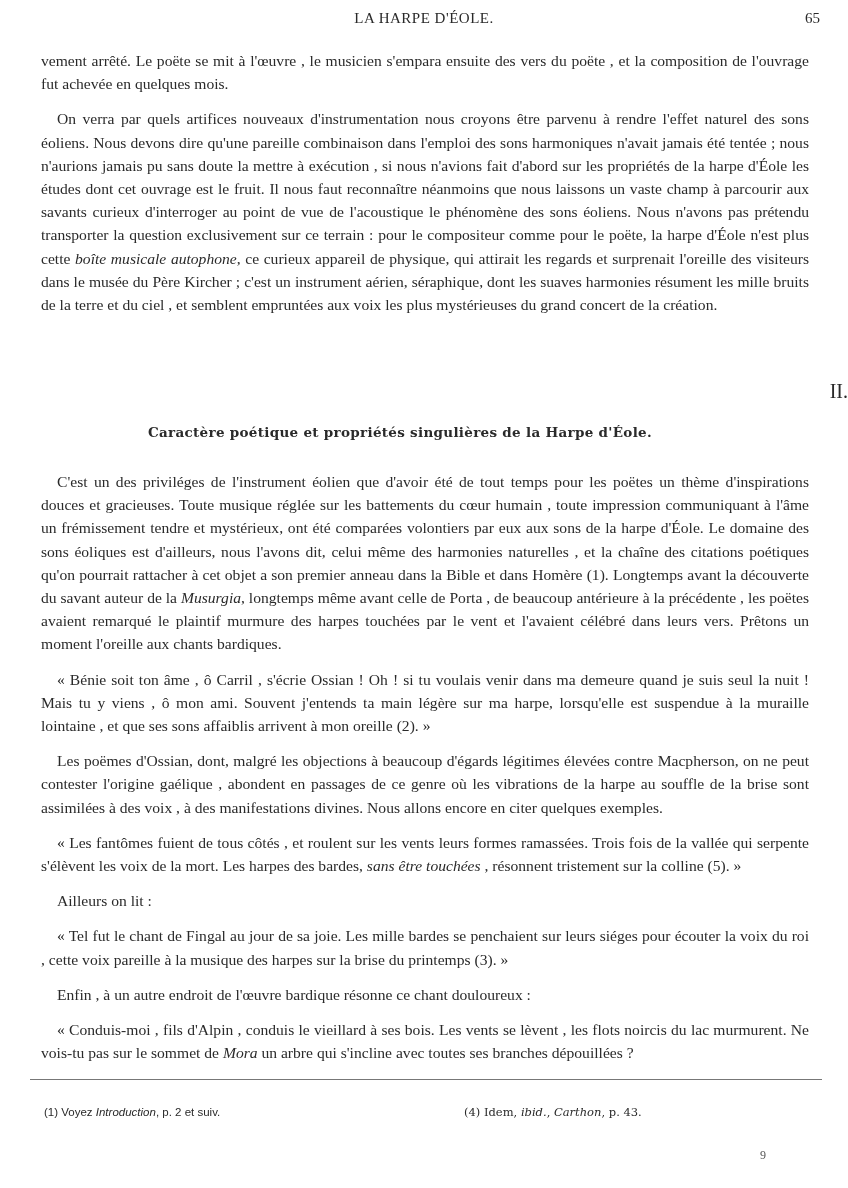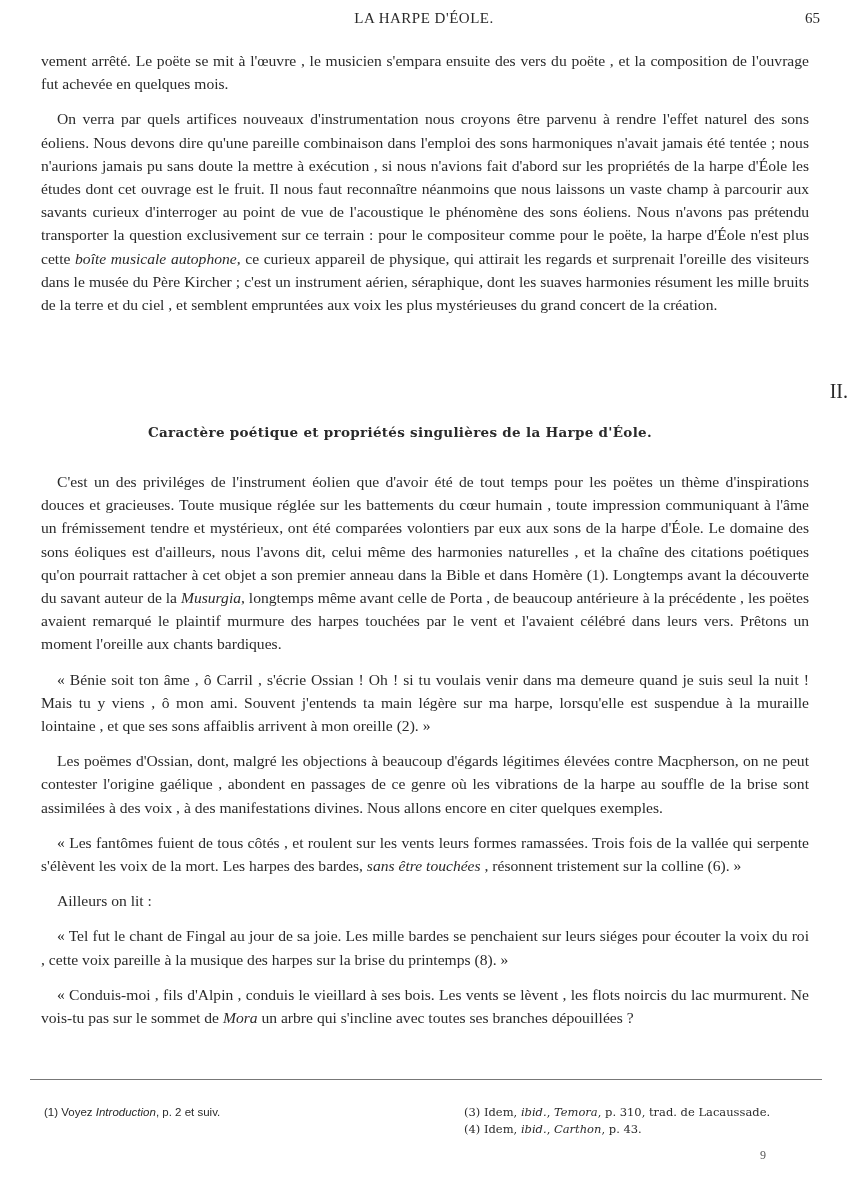--- a/index.html
+++ b/index.html
@@ -70,30 +70,30 @@
       <p><span>On verra par quels artifices nouveaux d'instrumentation nous croyons être parvenu à rendre l'effet naturel des sons éoliens. Nous devons dire qu'une pareille combinaison dans l'emploi des sons harmoniques n'avait jamais été tentée ; nous n'aurions jamais pu sans doute la mettre à exécution , si nous n'avions fait d'abord sur les propriétés de la harpe d'Éole les études dont cet ouvrage est le fruit. Il nous faut reconnaître néanmoins que nous laissons un vaste champ à parcourir aux savants curieux d'interroger au point de vue de l'acoustique le phénomène des sons éoliens. Nous n'avons pas prétendu transporter la question exclusivement sur ce terrain : pour le compositeur comme pour le poëte, la harpe d'Éole n'est plus cette </span><i>boîte musicale autophone</i><span>, ce curieux appareil de physique, qui attirait les regards et surprenait l'oreille des visiteurs dans le musée du Père Kircher ; c'est un instrument aérien, séraphique, dont les suaves harmonies résument les mille bruits de la terre et du ciel , et semblent empruntées aux voix les plus mystérieuses du grand concert de la création.</span></p>
     </div>
 
   <div class="section-numeral">II.</div>
   <div class="section-title">Caractère poétique et propriétés singulières de la Harpe d'Éole.</div>
 
   <div class="body-text block2">
       <p><span>C'est un des priviléges de l'instrument éolien que d'avoir été de tout temps pour les poëtes un thème d'inspirations douces et gracieuses. Toute musique réglée sur les battements du cœur humain , toute impression communiquant à l'âme un frémissement tendre et mystérieux, ont été comparées volontiers par eux aux sons de la harpe d'Éole. Le domaine des sons éoliques est d'ailleurs, nous l'avons dit, celui même des harmonies naturelles , et la chaîne des citations poétiques qu'on pourrait rattacher à cet objet a son premier anneau dans la Bible et dans Homère (1). Longtemps avant la découverte du savant auteur de la </span><i>Musurgia</i><span>, longtemps même avant celle de Porta , de beaucoup antérieure à la précédente , les poëtes avaient remarqué le plaintif murmure des harpes touchées par le vent et l'avaient célébré dans leurs vers. Prêtons un moment l'oreille aux chants bardiques.</span></p>
       <p><span>« Bénie soit ton âme , ô Carril , s'écrie Ossian ! Oh ! si tu voulais venir dans ma demeure quand je suis seul la nuit ! Mais tu y viens , ô mon ami. Souvent j'entends ta main légère sur ma harpe, lorsqu'elle est suspendue à la muraille lointaine , et que ses sons affaiblis arrivent à mon oreille (2). »</span></p>
       <p><span>Les poëmes d'Ossian, dont, malgré les objections à beaucoup d'égards légitimes élevées contre Macpherson, on ne peut contester l'origine gaélique , abondent en passages de ce genre où les vibrations de la harpe au souffle de la brise sont assimilées à des voix , à des manifestations divines. Nous allons encore en citer quelques exemples.</span></p>
-      <p><span>« Les fantômes fuient de tous côtés , et roulent sur les vents leurs formes ramassées. Trois fois de la vallée qui serpente s'élèvent les voix de la mort. Les harpes des bardes, </span><i>sans être touchées</i><span> , résonnent tristement sur la colline (6). »</span></p>
+      <p><span>« Les fantômes fuient de tous côtés , et roulent sur les vents leurs formes ramassées. Trois fois de la vallée qui serpente s'élèvent les voix de la mort. Les harpes des bardes, </span><i>sans être touchées</i><span> , résonnent tristement sur la colline (5). »</span></p>
       <p><span>Ailleurs on lit :</span></p>
-      <p><span>« Tel fut le chant de Fingal au jour de sa joie. Les mille bardes se penchaient sur leurs siéges pour écouter la voix du roi , cette voix pareille à la musique des harpes sur la brise du printemps (8). »</span></p>
+      <p><span>« Tel fut le chant de Fingal au jour de sa joie. Les mille bardes se penchaient sur leurs siéges pour écouter la voix du roi , cette voix pareille à la musique des harpes sur la brise du printemps (3). »</span></p>
+      <p><span>Enfin , à un autre endroit de l'œuvre bardique résonne ce chant douloureux :</span></p>
       <p><span>« Conduis-moi , fils d'Alpin , conduis le vieillard à ses bois. Les vents se lèvent , les flots noircis du lac murmurent. Ne vois-tu pas sur le sommet de </span><i>Mora</i><span> un arbre qui s'incline avec toutes ses branches dépouillées ?</span></p>
     </div>
 
   <div class="footnote-rule"></div>
 
   <div class="footnotes-left">
       <p class="footnote"><span>(1) Voyez </span><i>Introduction</i><span>, p. 2 et suiv.</span></p>
     </div>
   <div class="footnotes-right">
-      <p class="footnote"><span>(3) Idem, </span><i>ibid.</i><span>, </span><i>Temora</i><span>, p. 310, trad. de Lacaussade.</span></p>
       <p class="footnote"><span>(4) Idem, </span><i>ibid.</i><span>, </span><i>Carthon</i><span>, p. 43.</span></p>
     </div>
 
   <div class="signature-mark">9</div>
 </div>
 
 </body></html>

